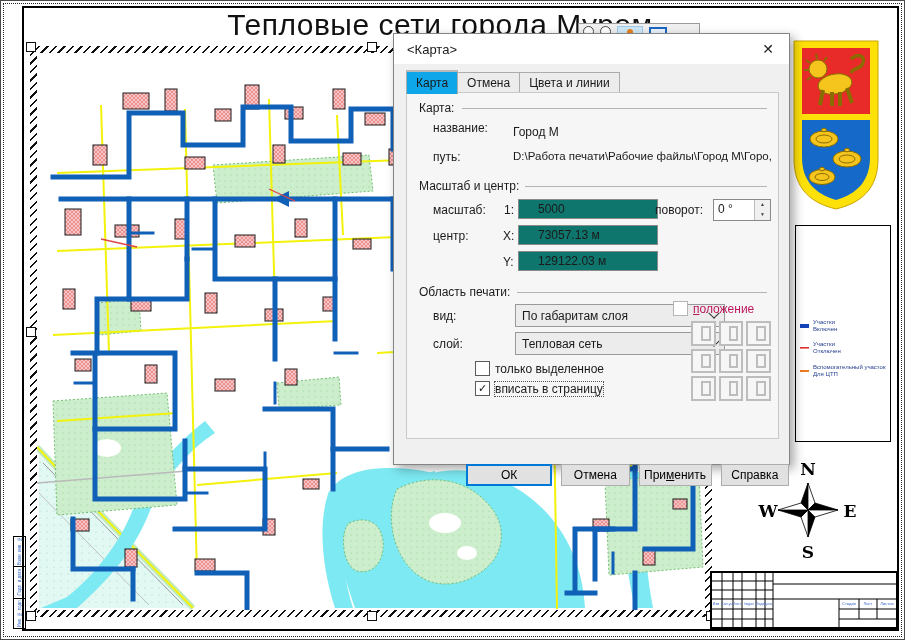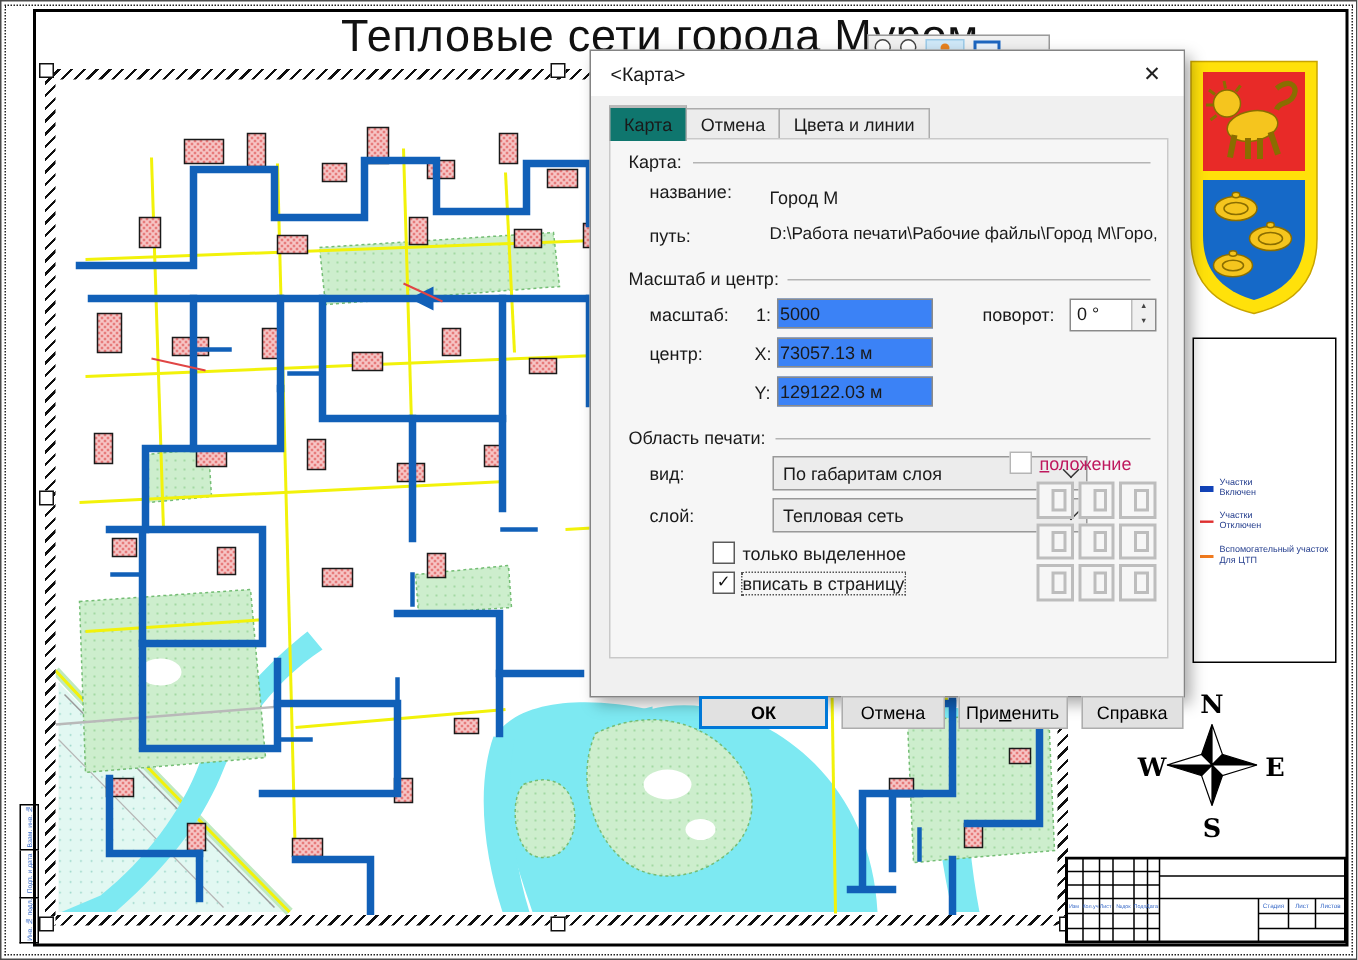--- a/index.html
+++ b/index.html
@@ -39,27 +39,27 @@
   #dlg{left:393px;top:33px;width:395px;height:430px;background:#f0f0f0;border:1px solid #848484;
        box-shadow:4px 4px 10px rgba(0,0,0,.35);font-size:12px;color:#1a1a1a;}
   #dlg-titlebar{left:0;top:0;width:100%;height:30px;background:#fff;display:flex;align-items:center;}
   #dlg-title{padding-left:13px;font-size:13px;}
   #dlg-close{margin-left:auto;width:42px;height:30px;display:flex;align-items:center;justify-content:center;
              font-size:14px;color:#222;cursor:pointer;}
   #dlg-body{left:0;top:30px;width:100%;height:400px;background:#f0f0f0;}
   .tabrow{position:absolute;left:12px;top:8px;display:flex;}
   .tab{padding:3px 9px 4px 9px;border:1px solid #acacac;border-bottom:none;background:#ececec;
        margin-right:-1px;position:relative;}
-  .tab.active{background:#0f766e;padding-top:4px;top:-2px;border-top:2px solid #b9b9b9;z-index:2;}
+  .tab.active{background:#0ea5e9;padding-top:4px;top:-2px;border-top:2px solid #b9b9b9;z-index:2;}
   #panel{left:12px;top:28px;width:371px;height:345px;background:#f6f6f6;border:1px solid #c9c9c9;}
   .grp-label{position:absolute;color:#1a1a1a;}
   .grp-rule{position:absolute;height:1px;background:#b4b4b4;}
   .lbl{position:absolute;color:#1a1a1a;}
   .val{position:absolute;color:#1a1a1a;}
-  .inputbox{position:absolute;background:#3b82f6;border:1px solid #8a8a8a;padding:2px 1px;font-size:12px;
+  .inputbox{position:absolute;background:#0f766e;border:1px solid #8a8a8a;padding:2px 19px;font-size:12px;
             white-space:nowrap;overflow:hidden;}
   .combo{position:absolute;background:#ececec;border:1px solid #999;display:flex;align-items:center;
          padding:0 6px;font-size:12px;margin-left:40px;}
   .combo .chev{margin-left:auto;width:7px;height:7px;border-right:1.6px solid #333;border-bottom:1.6px solid #333;
                transform:rotate(45deg) translate(-2px,-2px);}
   .spin{position:absolute;background:#fff;border:1px solid #8a8a8a;display:flex;}
   .spin .v{flex:1;padding:2px 4px;}
   .spin .arr{width:15px;border-left:1px solid #bbb;display:flex;flex-direction:column;background:#f0f0f0;}
   .spin .arr span{flex:1;font-size:5px;line-height:8px;text-align:center;color:#444;}
   .cb{position:absolute;display:flex;align-items:center;gap:5px;}
@@ -68,21 +68,21 @@
   .cb.disabled{color:#be185d;}
   .cb.disabled .box{border-color:#b5b5b5;}
   .focus-dotted{outline:1px dotted #555;}
   #pos-grid{position:absolute;left:284px;top:228px;width:80px;height:80px;display:grid;
             grid-template-columns:repeat(3,1fr);grid-template-rows:repeat(3,1fr);gap:3px;}
   .pos-tile{border:2px solid #bdbdbd;position:relative;background:#f6f6f6;}
   .pos-tile::after{content:"";position:absolute;inset:3px 3px 3px 8px;border:2px solid #bdbdbd;}
   #btnrow{position:absolute;left:0;top:400px;width:100%;height:30px;display:flex;gap:9px;padding-left:72px;box-sizing:border-box;}
   .btn{width:73px;height:22px;background:#e1e1e1;border:1px solid #adadad;font-size:12px;
        display:flex;align-items:center;justify-content:center;cursor:pointer;}
-  .btn.default{border:2px solid #0078d7;width:92px;font-weight:bold;}
+  .btn.default{border:2px solid #0078d7;width:92px;}
   .mn{text-decoration:underline;}
 
   
   #legend-box{left:795px;top:225px;width:94px;height:215px;background:#fff;border:1.5px solid #000;}
   .leg-item{position:absolute;left:4px;display:flex;align-items:center;gap:3px;}
   .leg-text{font-size:6px;line-height:7px;color:#27408f;}
   #compass{left:755px;top:455px;width:110px;height:115px;}
   #titleblock{left:710px;top:571px;}
   #side-strip{left:13px;top:536px;}
   .strip-cell{width:11px;border:1px solid #000;border-top:none;display:flex;align-items:center;justify-content:center;}

